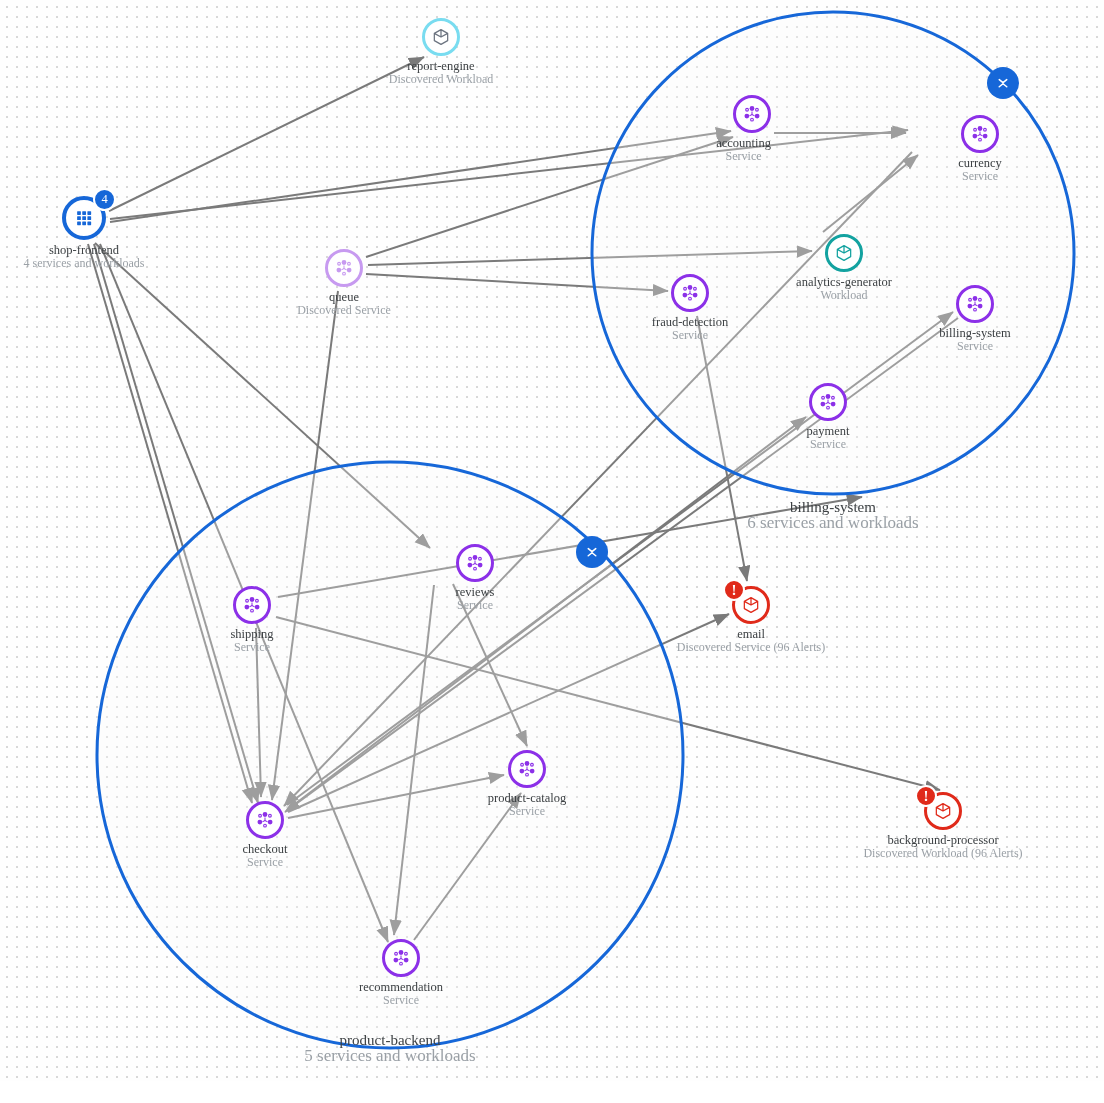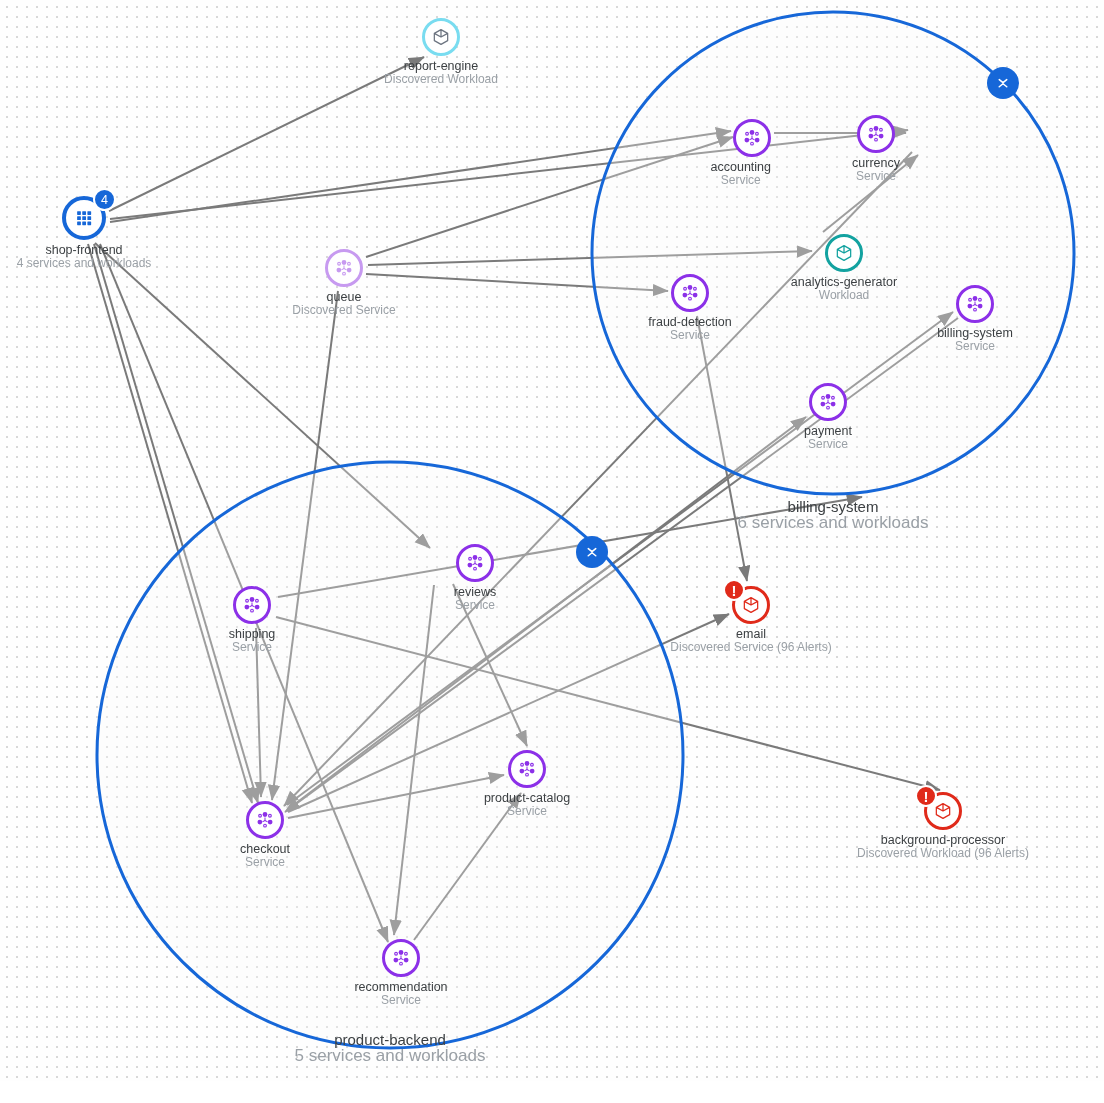--- a/index.html
+++ b/index.html
@@ -10,21 +10,21 @@
   }
   #canvas-root {
     position: relative;
     width: 1104px;
     height: 1081px;
     overflow: hidden;
     background-color: #fefefe;
     background-image: radial-gradient(circle, #d8d8d8 0.9px, transparent 1px);
     background-size: 10px 10px;
     background-position: 2px 2px;
-    font-family: Liberation Sans, sans-serif;
+    font-family: Liberation Serif, serif;
     -webkit-font-smoothing: antialiased;
   }
   #graph-svg {
     position: absolute;
     inset: 0;
     width: 1104px;
     height: 1103px;
   }
   .edge-line {
     stroke: #7a7a7a;
@@ -249,38 +249,38 @@
             <circle cx="6.6" cy="7.4" r="1.5" fill="none" stroke="#c79af0" stroke-width="1.2"></circle>
             <circle cx="17.4" cy="7.4" r="1.5" fill="none" stroke="#c79af0" stroke-width="1.2"></circle>
             <circle cx="12" cy="18.2" r="1.5" fill="none" stroke="#c79af0" stroke-width="1.2"></circle>
           </svg>
         </div>
         <div class="node-label-wrap">
           <span class="node-title">queue</span>
           <span class="node-sub">Discovered Service</span>
         </div>
       </div>
-      <div class="node" style="left: 752px; top: 138px; align-items: flex-end;">
+      <div class="node" style="left: 752px; top: 114px; align-items: flex-end;">
         <div class="node-ring svc">
           <svg width="22" height="22" viewBox="0 0 24 24">
             <circle cx="12" cy="6" r="2.6" fill="#8c30e8"></circle>
             <circle cx="6.4" cy="14.2" r="2.6" fill="#8c30e8"></circle>
             <circle cx="17.6" cy="14.2" r="2.6" fill="#8c30e8"></circle>
             <path d="M12 9.2 12 12.6 M12 12.6 9.2 14 M12 12.6 14.8 14" stroke="#8c30e8" stroke-width="1.1" fill="none"></path>
             <circle cx="6.6" cy="7.4" r="1.5" fill="none" stroke="#8c30e8" stroke-width="1.2"></circle>
             <circle cx="17.4" cy="7.4" r="1.5" fill="none" stroke="#8c30e8" stroke-width="1.2"></circle>
             <circle cx="12" cy="18.2" r="1.5" fill="none" stroke="#8c30e8" stroke-width="1.2"></circle>
           </svg>
         </div>
         <div class="node-label-wrap">
           <span class="node-title">accounting</span>
           <span class="node-sub">Service</span>
         </div>
       </div>
-      <div class="node" style="left: 876px; top: 134px;">
+      <div class="node" style="left: 980px; top: 134px;">
         <div class="node-ring svc">
           <svg width="22" height="22" viewBox="0 0 24 24">
             <circle cx="12" cy="6" r="2.6" fill="#8c30e8"></circle>
             <circle cx="6.4" cy="14.2" r="2.6" fill="#8c30e8"></circle>
             <circle cx="17.6" cy="14.2" r="2.6" fill="#8c30e8"></circle>
             <path d="M12 9.2 12 12.6 M12 12.6 9.2 14 M12 12.6 14.8 14" stroke="#8c30e8" stroke-width="1.1" fill="none"></path>
             <circle cx="6.6" cy="7.4" r="1.5" fill="none" stroke="#8c30e8" stroke-width="1.2"></circle>
             <circle cx="17.4" cy="7.4" r="1.5" fill="none" stroke="#8c30e8" stroke-width="1.2"></circle>
             <circle cx="12" cy="18.2" r="1.5" fill="none" stroke="#8c30e8" stroke-width="1.2"></circle>
           </svg>

